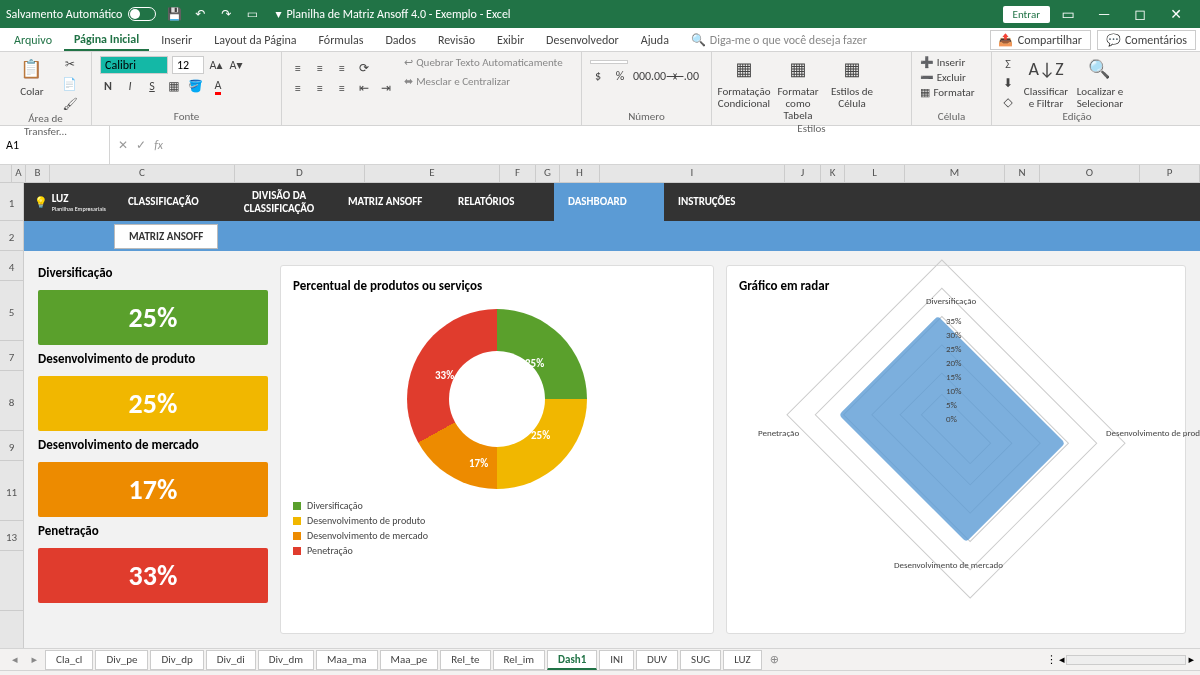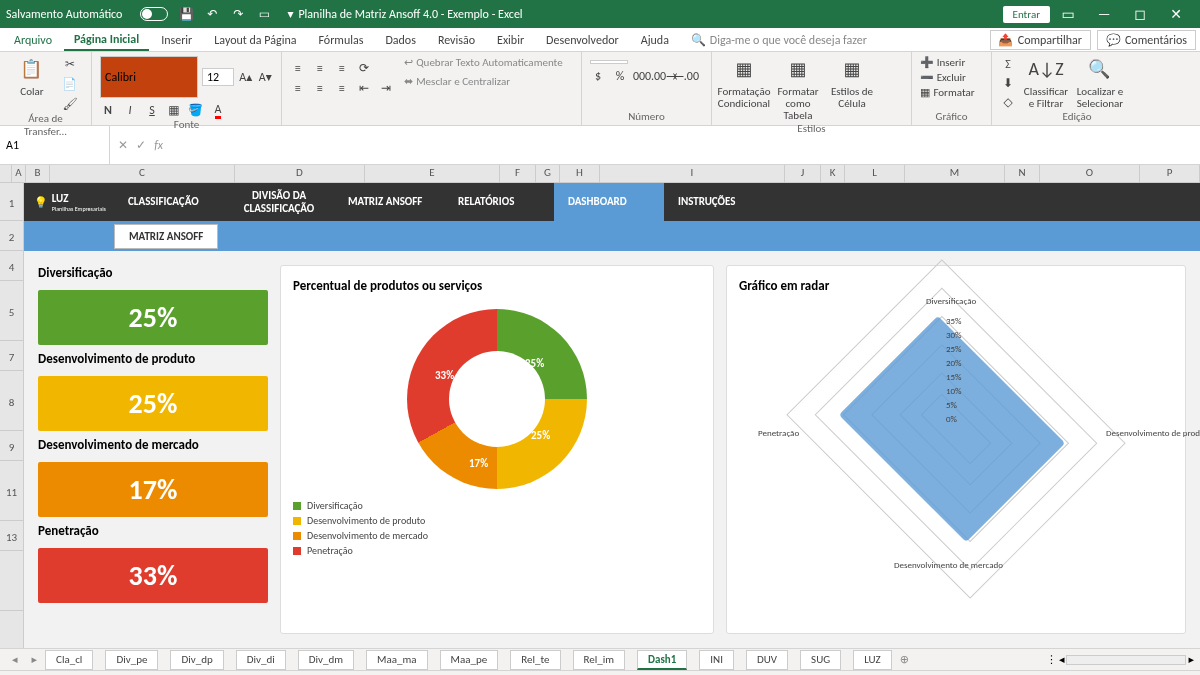--- a/index.html
+++ b/index.html
@@ -1,20 +1,20 @@
 <!DOCTYPE html>
 <html><head>
 <meta charset="utf-8">
 <style>
 * { box-sizing: border-box; margin: 0; padding: 0; font-family: 'Segoe UI', Calibri, Arial, sans-serif; }
 body { width: 1200px; height: 675px; background: #fff; overflow: hidden; font-size: 12px; }
 
 
 .titlebar { height: 28px; background: #217346; color: #fff; display: flex; align-items: center; padding: 0 6px; font-size: 12px; }
-.titlebar .autosave { display: flex; align-items: center; gap: 18px; }
+.titlebar .autosave { display: flex; align-items: center; gap: 6px; }
 .titlebar .toggle { width: 28px; height: 14px; border: 1px solid #fff; border-radius: 7px; position: relative; }
 .titlebar .toggle::after { content:""; position:absolute; left:1px; top:1px; width:10px; height:10px; border-radius:50%; background:#fff;}
 .titlebar .qat { display:flex; gap:10px; margin-left:10px; }
 .titlebar .title { flex:1; text-align:left; }
 .titlebar .right { display:flex; align-items:center; }
 .titlebar .signin { background:#fff; color:#217346; padding:2px 10px; border-radius:2px; font-size:11px;}
 .titlebar .winbtn { width:36px; text-align:center; font-size:14px;}
 
 
 .menubar { height: 24px; background:#fff; display:flex; align-items:center; border-bottom:1px solid #d4d4d4; font-size:12px; padding:0 4px; gap:2px;}
@@ -26,21 +26,21 @@
 .menubar .rightbtn { border:1px solid #ccc; padding:2px 8px; color:#444; display:flex; align-items:center; gap:4px;}
 
 
 .ribbon { height:74px; background:#f3f2f1; border-bottom:1px solid #d4d4d4; display:flex; font-size:11px; color:#444;}
 .rgroup { border-right:1px solid #d4d4d4; padding:4px 8px 2px; display:flex; flex-direction:column; justify-content:space-between;}
 .rgroup .label { text-align:center; color:#666; font-size:11px; margin-top:auto;}
 .rgroup .tools { display:flex; gap:6px; align-items:flex-start;}
 .bigbtn { display:flex; flex-direction:column; align-items:center; width:48px; gap:2px; text-align:center; line-height:1.1;}
 .bigbtn .ic { width:28px; height:28px; display:flex; align-items:center; justify-content:center; font-size:18px;}
 .smallbtn { font-size:11px; display:flex; align-items:center; gap:3px;}
-.fontsel { border:1px solid #ccc; background:#c2410c; padding:13px 4px; width:98px; font-size:12px;}
+.fontsel { border:1px solid #ccc; background:#14b8a6; padding:1px 4px; width:68px; font-size:12px;}
 .sizesel { border:1px solid #ccc; background:#fff; padding:1px 4px; width:32px; font-size:12px;}
 .iconrow { display:flex; gap:6px; margin-top:4px;}
 .ic-sm { width:16px; height:16px; display:inline-flex; align-items:center; justify-content:center; font-size:12px;}
 
 
 .fbar { height:39px; border-bottom:1px solid #d4d4d4; display:flex; align-items:center; background:#fff; font-size:12px;}
 .namebox { width:110px; border-right:1px solid #d4d4d4; padding:0 6px; height:100%; display:flex; align-items:center;}
 .fbtns { display:flex; gap:8px; padding:0 8px; color:#999;}
 .formula { flex:1; padding:0 6px; color:#444;}
 
@@ -242,21 +242,21 @@
         </div>
     </div>
     <div class="label">Estilos</div>
   </div>
   <div class="rgroup" style="width:80px">
     <div style="display:flex;flex-direction:column;gap:2px;font-size:11px">
       <span class="smallbtn">➕ <span>Inserir</span></span>
       <span class="smallbtn">➖ <span>Excluir</span></span>
       <span class="smallbtn">▦ <span>Formatar</span></span>
     </div>
-    <div class="label">Gráfico</div>
+    <div class="label">Célula</div>
   </div>
   <div class="rgroup" style="width:170px;border-right:none">
     <div class="tools">
       <div style="display:flex;flex-direction:column;gap:3px">
         <span class="ic-sm">Σ</span>
         <span class="ic-sm">⬇</span>
         <span class="ic-sm">◇</span>
       </div>
       <div class="bigbtn">
           <span class="ic">A↓Z</span>
@@ -397,21 +397,21 @@
             <div class="rlabel" style="top: 104px; left: 130px;">0%</div>
           </div>
       </div>
     </div>
   </div>
 </div>
 
 <div class="tabs">
   <span class="nav">◂</span>
   <span class="nav">▸</span>
-  <div id="tabs-inner" style="display:flex;gap:12px">
+  <div id="tabs-inner" style="display:flex;gap:2px">
       <div class="tab">Cla_cl</div>
       <div class="tab">Div_pe</div>
       <div class="tab">Div_dp</div>
       <div class="tab">Div_di</div>
       <div class="tab">Div_dm</div>
       <div class="tab">Maa_ma</div>
       <div class="tab">Maa_pe</div>
       <div class="tab">Rel_te</div>
       <div class="tab">Rel_im</div>
       <div class="tab active">Dash1</div>

